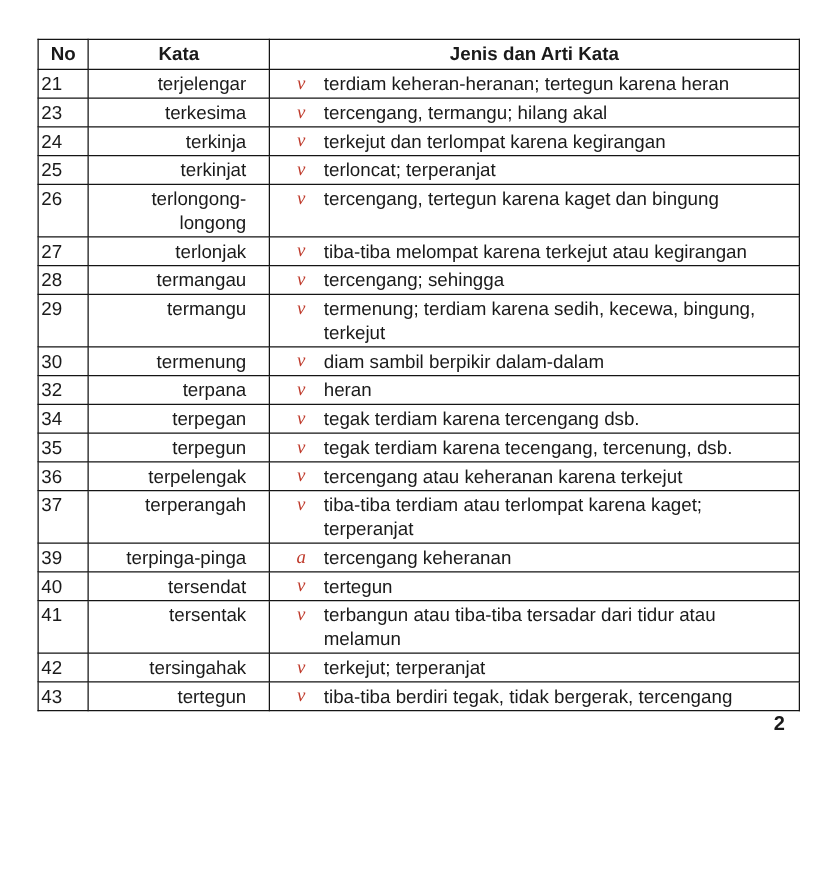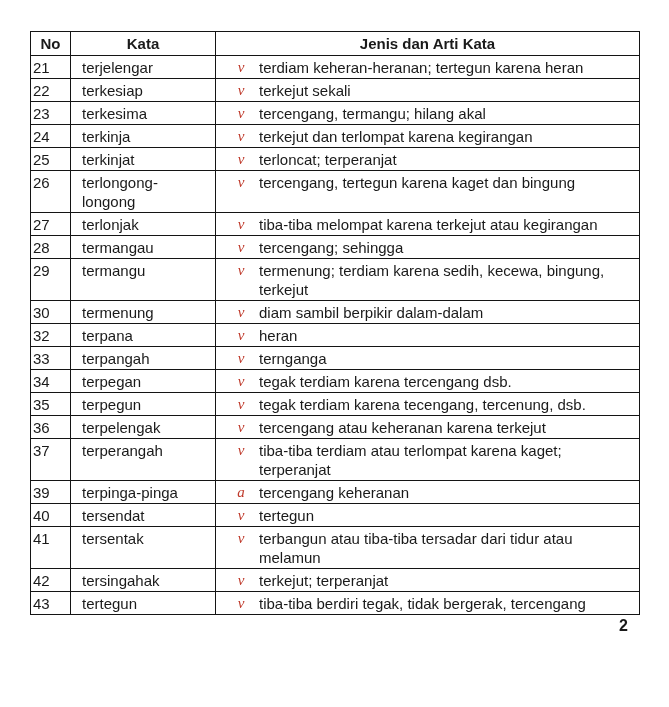--- a/index.html
+++ b/index.html
@@ -35,21 +35,21 @@
   }
   td{
     font-size:15px;
     line-height:19px;
     vertical-align:top;
     padding:1.5px 2px;
   }
   col.c-no{width:40px;}
   col.c-kata{width:145px;}
   td.no{text-align:left;}
-  td.kata{padding-left:11px;padding-right:18px;}
+  td.kata{padding-left:11px;padding-right:18px;text-align:right;}
   td.arti-cell{padding:1.5px 6px 1.5px 0;}
   .arti-wrap{display:flex;align-items:flex-start;}
   .pos{
     flex:0 0 20px;
     margin-left:15px;
     margin-right:8px;
     text-align:center;
     font-family:"Liberation Serif","DejaVu Serif",serif;
     font-style:italic;
     font-weight:500;
@@ -92,30 +92,20 @@
     <td class="no">21</td>
     <td class="kata">terjelengar</td>
     <td class="arti-cell">
       <div class="arti-wrap">
         <span class="pos">v</span>
         <span class="arti">terdiam keheran-heranan; tertegun karena heran</span>
       </div>
     </td>
   </tr>
 
-  <tr>
-    <td class="no">22</td>
-    <td class="kata">terkesiap</td>
-    <td class="arti-cell">
-      <div class="arti-wrap">
-        <span class="pos">v</span>
-        <span class="arti">terkejut sekali</span>
-      </div>
-    </td>
-  </tr>
 
   <tr>
     <td class="no">23</td>
     <td class="kata">terkesima</td>
     <td class="arti-cell">
       <div class="arti-wrap">
         <span class="pos">v</span>
         <span class="arti">tercengang, termangu; hilang akal</span>
       </div>
     </td>
@@ -203,30 +193,20 @@
     <td class="no">32</td>
     <td class="kata">terpana</td>
     <td class="arti-cell">
       <div class="arti-wrap">
         <span class="pos">v</span>
         <span class="arti">heran</span>
       </div>
     </td>
   </tr>
 
-  <tr>
-    <td class="no">33</td>
-    <td class="kata">terpangah</td>
-    <td class="arti-cell">
-      <div class="arti-wrap">
-        <span class="pos">v</span>
-        <span class="arti">ternganga</span>
-      </div>
-    </td>
-  </tr>
 
   <tr>
     <td class="no">34</td>
     <td class="kata">terpegan</td>
     <td class="arti-cell">
       <div class="arti-wrap">
         <span class="pos">v</span>
         <span class="arti">tegak terdiam karena tercengang dsb.</span>
       </div>
     </td>

